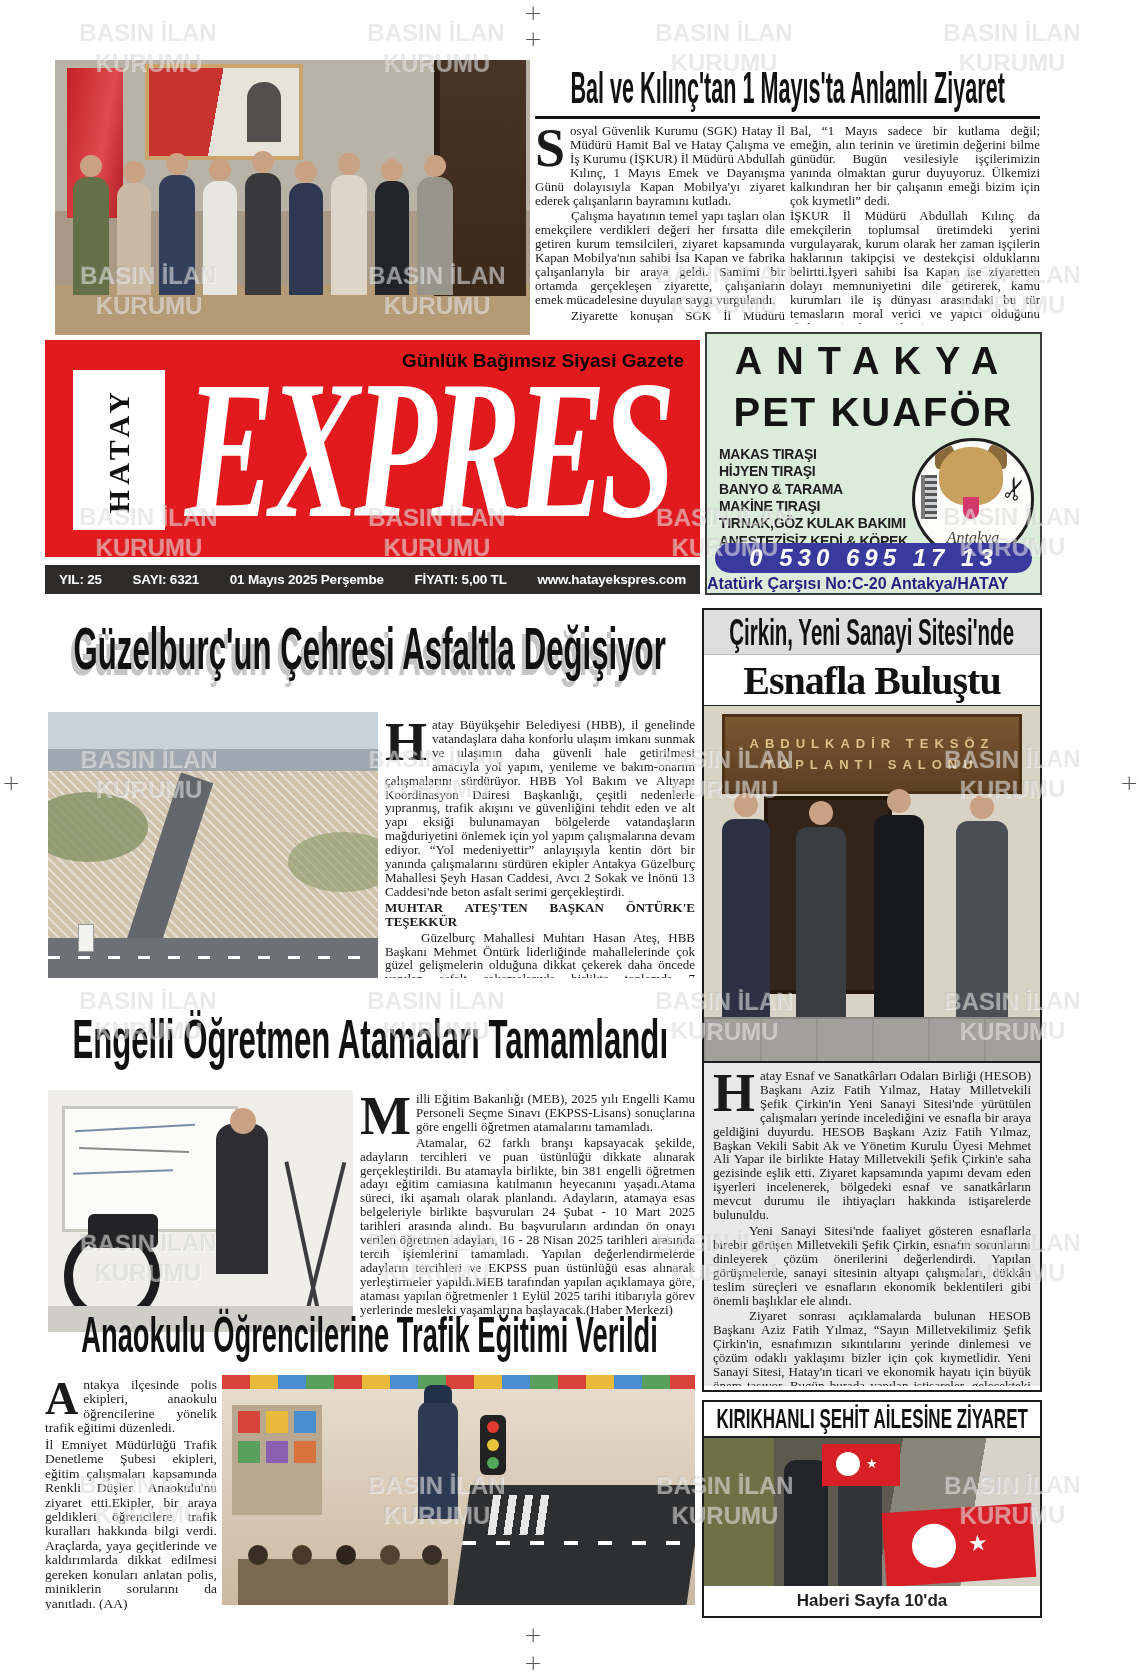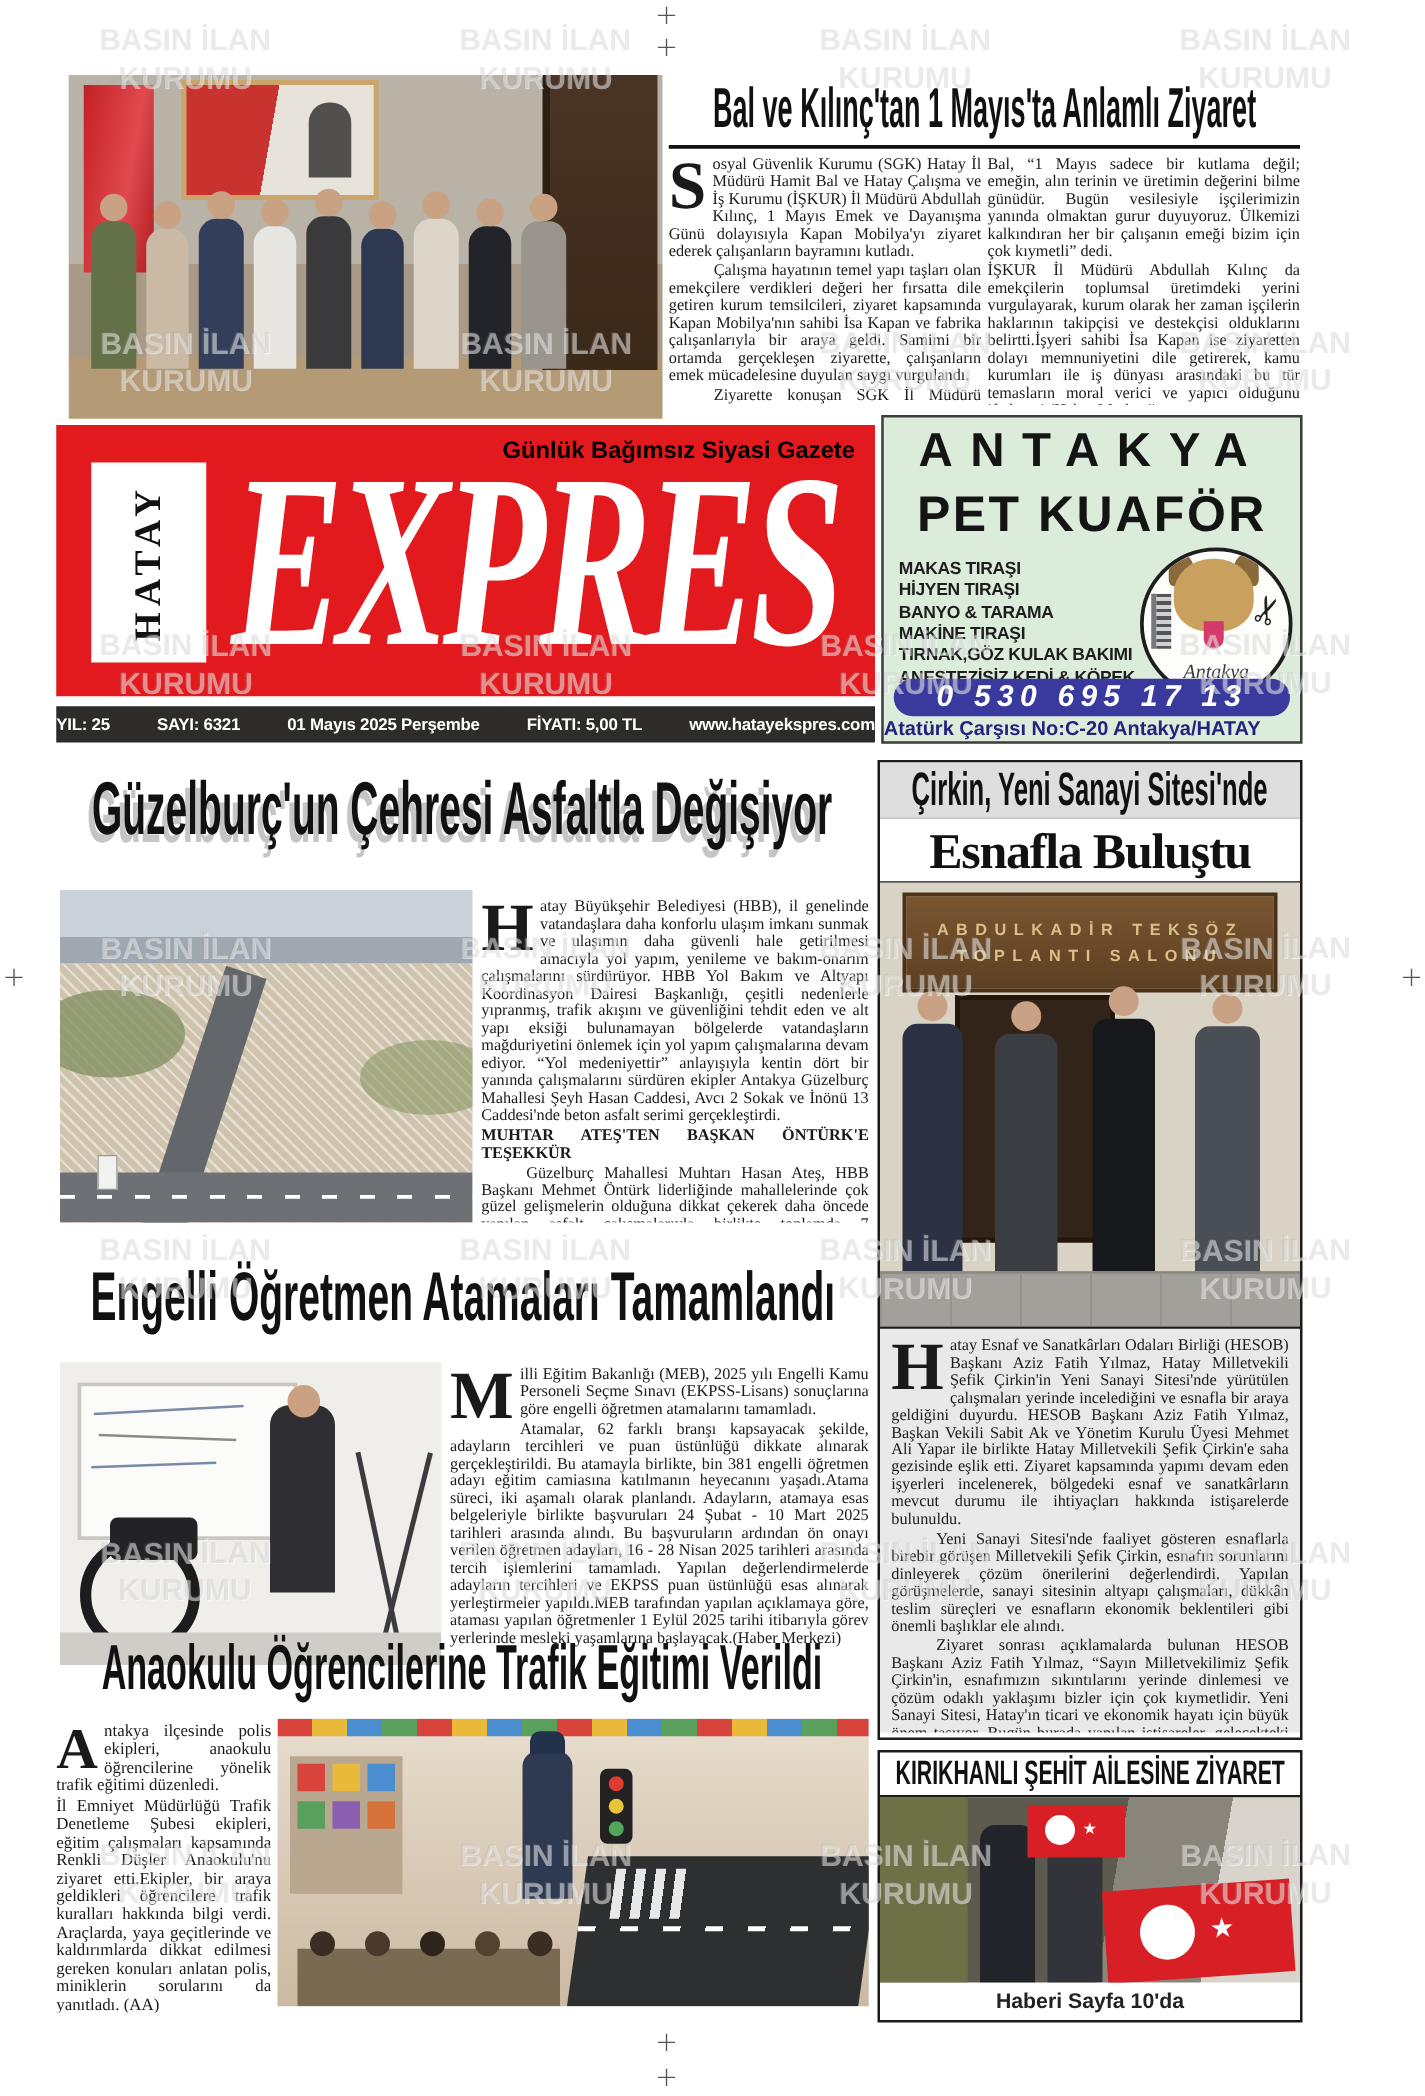--- a/index.html
+++ b/index.html
@@ -31,21 +31,21 @@
   .hatay-box{position:absolute;left:28px;top:30px;width:92px;height:160px;background:#fff;
              display:flex;align-items:center;justify-content:center;}
   .hatay-v{writing-mode:vertical-rl;transform:rotate(180deg);font-family:"Liberation Serif",serif;
            font-weight:bold;font-size:30px;letter-spacing:5px;color:#111;}
   .expres{position:absolute;left:118px;top:6px;width:530px;height:205px;display:flex;align-items:center;justify-content:center;}
   .expres span{font-family:"Liberation Serif",serif;font-style:italic;font-weight:bold;font-size:150px;
                color:#fff;letter-spacing:-6px;transform:scale(0.9,1.32);white-space:nowrap;}
   .tagline{position:absolute;right:16px;top:10px;color:#000000;font-family:"Liberation Sans",sans-serif;
            font-weight:bold;font-size:19px;}
   .infobar{left:45px;top:565px;width:655px;height:29px;background:#2d2c2b;display:flex;align-items:center;
-           justify-content:space-between;padding:0 0;box-sizing:border-box;color:#fff;
+           justify-content:space-between;padding:0 14px;box-sizing:border-box;color:#fff;
            font-family:"Liberation Sans",sans-serif;font-weight:bold;font-size:13.5px;letter-spacing:-.2px;}
   
   .ad{left:705px;top:332px;width:337px;height:263px;background:#dcecdb;border:2px solid #3c3c3c;box-sizing:border-box;}
   .ad-t1{position:absolute;left:0;right:0;top:6px;text-align:center;font-family:"Liberation Sans",sans-serif;
          font-weight:bold;font-size:38px;letter-spacing:14px;color:#141414;}
   .ad-t2{position:absolute;left:0;right:0;top:56px;text-align:center;font-family:"Liberation Sans",sans-serif;
          font-weight:bold;font-size:40px;letter-spacing:2px;color:#141414;}
   .ad-svcs{position:absolute;left:12px;top:112px;width:195px;font-family:"Liberation Sans",sans-serif;
            font-weight:bold;font-size:14px;line-height:1.24;color:#1d1d1d;letter-spacing:-.3px;}
   .dog{position:absolute;right:6px;top:104px;width:116px;height:116px;border-radius:50%;background:#fdfdfb;

